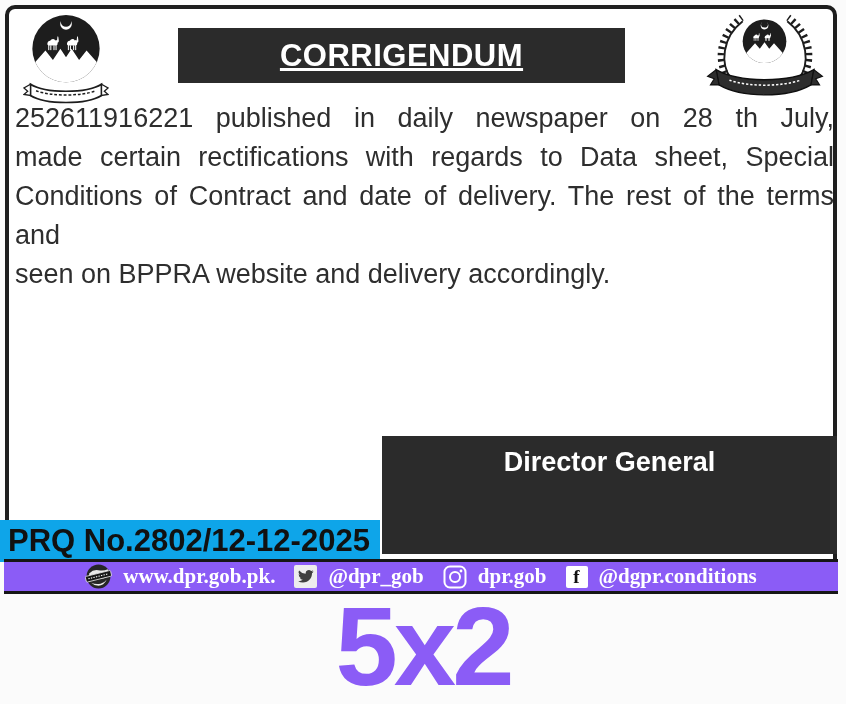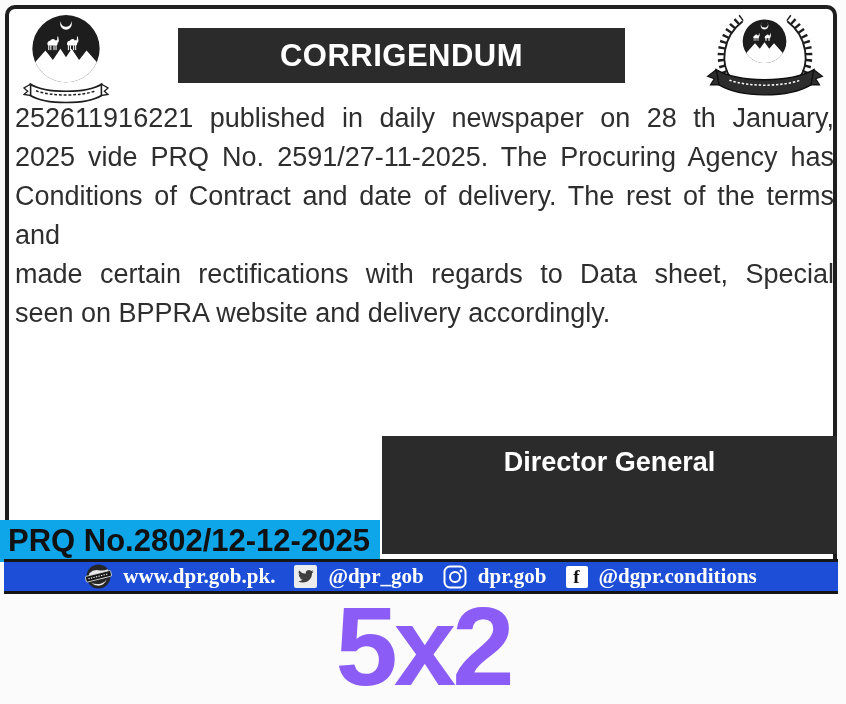--- a/index.html
+++ b/index.html
@@ -17,21 +17,21 @@
   .logo { position:absolute; }
   .logo-left  { left:14px;  top:2px; width:86px;  height:96px; }
   .logo-right { left:690px; top:0px; width:132px; height:93px; }
   .logo svg { width:100%; height:100%; display:block; }
 
   .title-bar {
     position:absolute; left:169px; top:19px; width:447px; height:55px;
     background:#2b2b2b; display:flex; align-items:center; justify-content:center;
   }
   .title-bar span {
-    color:#ffffff; font-weight:bold; font-size:31px; letter-spacing:0.5px;
+    color:#ffffff; font-weight:bold; font-size:31px; letter-spacing:0.5px;text-decoration:underline;
   }
 
   .body-text {
     position:absolute; left:6px; top:90px; width:819px;
     color:#2e2e2e; font-size:27px; line-height:39px;
   }
   .body-line { text-align:justify; text-align-last:justify; white-space:normal; }
   .body-line.last { text-align-last:left; }
 
   .sig-box {
@@ -44,21 +44,21 @@
 
   .prq {
     position:absolute; left:-9px; top:511px; height:42px;
     background:#0ea5e9; padding:0 10px 0 8px;
     font-weight:bold; font-size:31px; line-height:42px; color:#111111;
     white-space:nowrap;
   }
 
   .footer-bar {
     position:absolute; left:-5px; right:-5px; top:550px; height:35px;
-    background:#1d4ed8; border-top:3px solid #161616; border-bottom:3px solid #161616;
+    background:#8b5cf6; border-top:3px solid #161616; border-bottom:3px solid #161616;
     display:flex; align-items:center; justify-content:center; gap:11px;
     font-family:"Liberation Serif","DejaVu Serif",serif;
   }
   .f-text { color:#ffffff; font-weight:bold; font-size:21px; white-space:nowrap; }
   .icon { display:inline-flex; align-items:center; justify-content:center; flex:0 0 auto; }
   .icon svg { display:block; }
   .icon-twitter { width:23px; height:23px; background:#ededed; border-radius:2px; }
   .icon-facebook {
     width:22px; height:22px; background:#ffffff; border-radius:2px;
     font-family:"Liberation Serif","DejaVu Serif",serif;
@@ -133,24 +133,23 @@
         <use href="#camel" transform="translate(54,25) scale(0.55)" fill="#ffffff"></use>
         <use href="#camel" transform="translate(66,25) scale(0.55)" fill="#ffffff"></use>
         <path d="M16,64 C40,78 94,78 119,64 L116,80 C92,94 43,94 19,80 Z" fill="#2d2d2d" stroke="#0f0f0f" stroke-width="1.5"></path>
         <path d="M16,64 L7,71 L14,73.5 L10,80 L19,80 Z" fill="#2d2d2d" stroke="#0f0f0f" stroke-width="1.2"></path>
         <path d="M119,64 L128,71 L121,73.5 L125,80 L116,80 Z" fill="#2d2d2d" stroke="#0f0f0f" stroke-width="1.2"></path>
         <path d="M30,75 C50,82 85,82 105,75" stroke="#ffffff" stroke-width="1.6" fill="none" stroke-dasharray="2.5,2"></path>
       </svg>
     </div>
 
     <div class="body-text">
-      <div class="body-line">252611916221 published in daily newspaper on 28 th January,</div>
-      <div class="body-line">2025 vide PRQ No. 2591/27-11-2025. The Procuring Agency has</div>
+      <div class="body-line">252611916221 published in daily newspaper on 28 th July,</div>
+      <div class="body-line">made certain rectifications with regards to Data sheet, Special</div>
       <div class="body-line">Conditions of Contract and date of delivery. The rest of the terms and</div>
-      <div class="body-line">made certain rectifications with regards to Data sheet, Special</div>
       <div class="body-line last">seen on BPPRA website and delivery accordingly.</div>
     </div>
 
     <div class="sig-box">
       <div>Director General</div>
     </div>
 
     <div class="prq">PRQ No.2802/12-12-2025</div>
 
     <div class="footer-bar">

